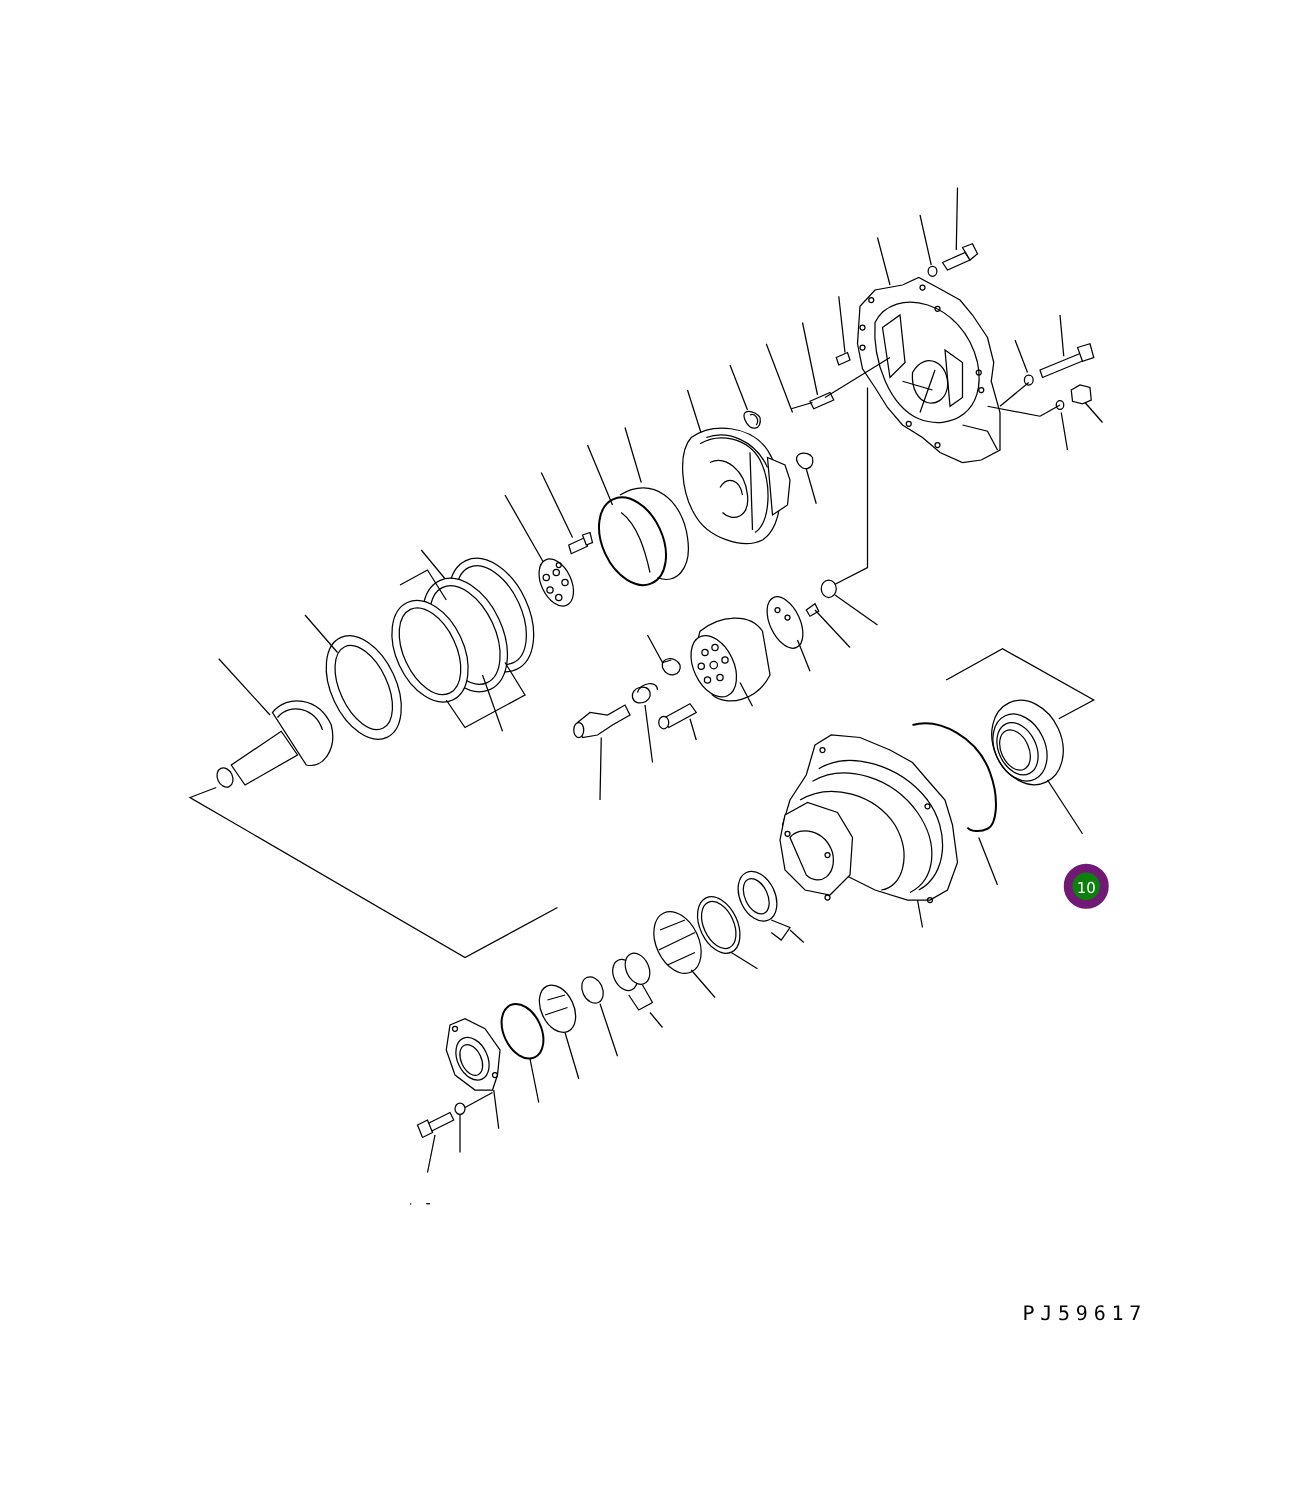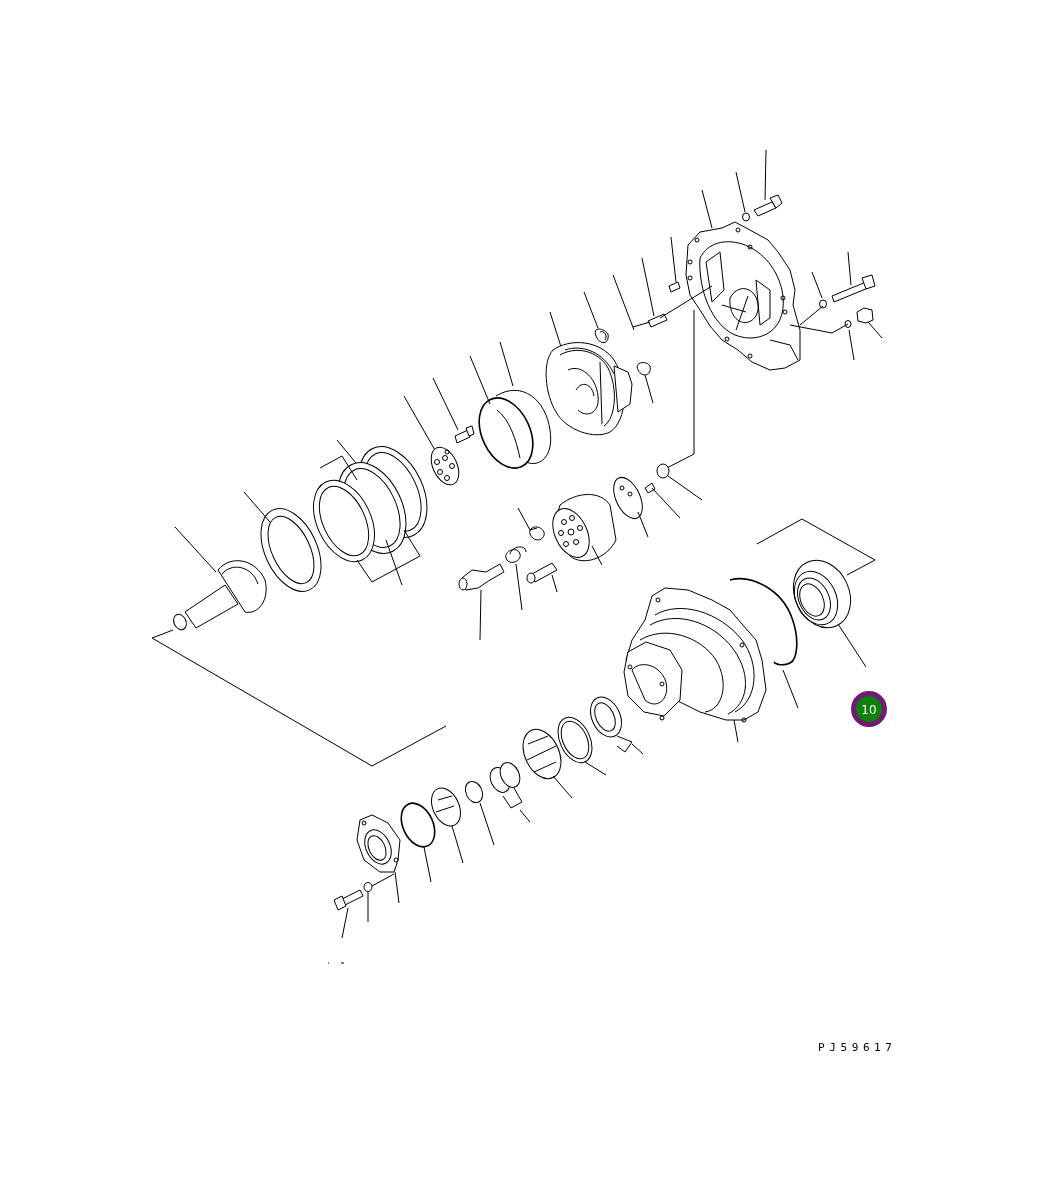--- a/index.html
+++ b/index.html
@@ -3,25 +3,25 @@
 <meta charset="utf-8">
 <style>
   html, body { margin:0; padding:0; background:#ffffff; }
   body { width:1038px; height:1202px; position:relative; overflow:hidden; font-family:"Liberation Sans", sans-serif; }
   #diagram { position:absolute; left:0; top:0; width:1038px; height:1202px; }
   .ln { stroke:#000; stroke-width:1; fill:none; }
   .pt { stroke:#000; stroke-width:1; fill:#fff; }
   .thick { stroke:#000; stroke-width:1.6; fill:none; }
   .drawing-number {
     position:absolute; left:818px; top:1041px;
-    font-family:"DejaVu Sans Mono", monospace; font-size:11px; letter-spacing:4.6px; color:#000;
+    font-family:"DejaVu Sans Mono", monospace; font-size:16px; letter-spacing:4.6px; color:#000;
   }
   .callout-badge {
     position:absolute; left:851px; top:691px; width:36px; height:36px; border-radius:50%;
-    background:#0d7f0d; border:5px solid #701a75; box-sizing:border-box;
+    background:#0d7f0d; border:7px solid #701a75; box-sizing:border-box;
     display:flex; align-items:center; justify-content:center; cursor:pointer;
   }
   .callout-badge span { color:#ffffff; font-size:12px; font-family:"DejaVu Sans", sans-serif; margin-top:2px; }
 </style>
 </head>
 <body>
 
 <svg id="diagram" viewBox="0 0 1038 1202" xmlns="http://www.w3.org/2000/svg">
 
   <g>

